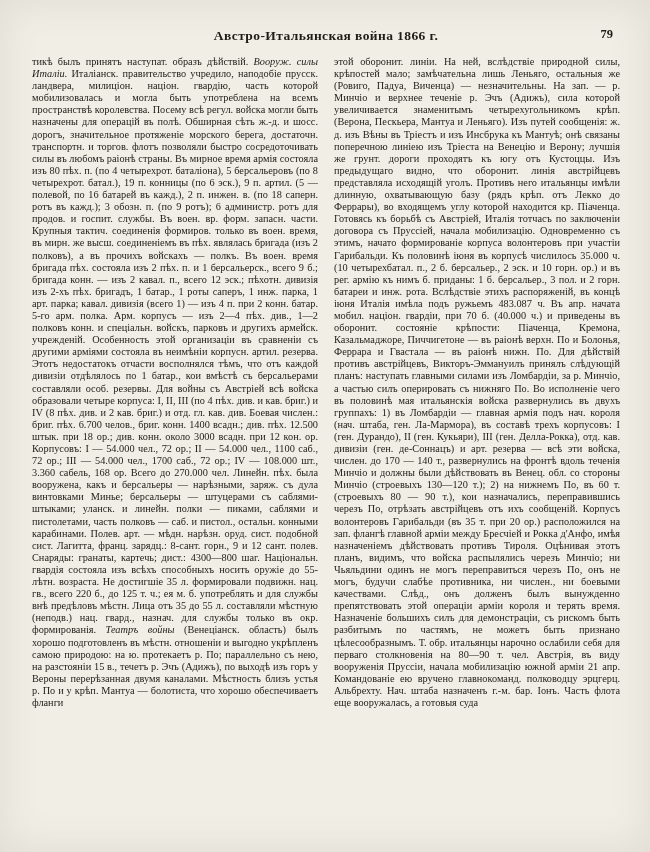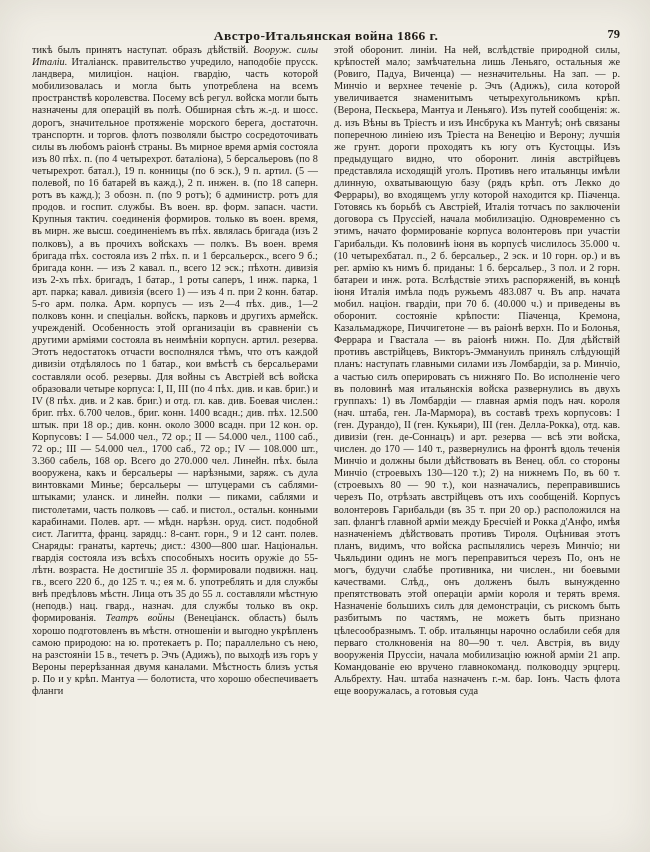--- a/index.html
+++ b/index.html
@@ -15,29 +15,30 @@
     margin: 0 auto;
     background: #f1eee6;
     box-sizing: border-box;
     padding: 26px 30px 20px 32px;
     color: #201d18;
     box-shadow: inset 0 0 40px rgba(90,80,60,0.12);
   }
   .page-header {
     position: relative;
     text-align: center;
+    margin-bottom: 12px;
   }
   .page-header .title {
     font-weight: bold;
     font-size: 13.5px;
     letter-spacing: 0.4px;
   }
   .page-header .pageno {
     position: absolute;
-    right: 0;
+    right: 7px;
     top: 1px;
     font-weight: bold;
     font-size: 12.5px;
   }
   .columns {
     display: flex;
     gap: 16px;
     height: 772px;
     overflow: hidden;
   }

